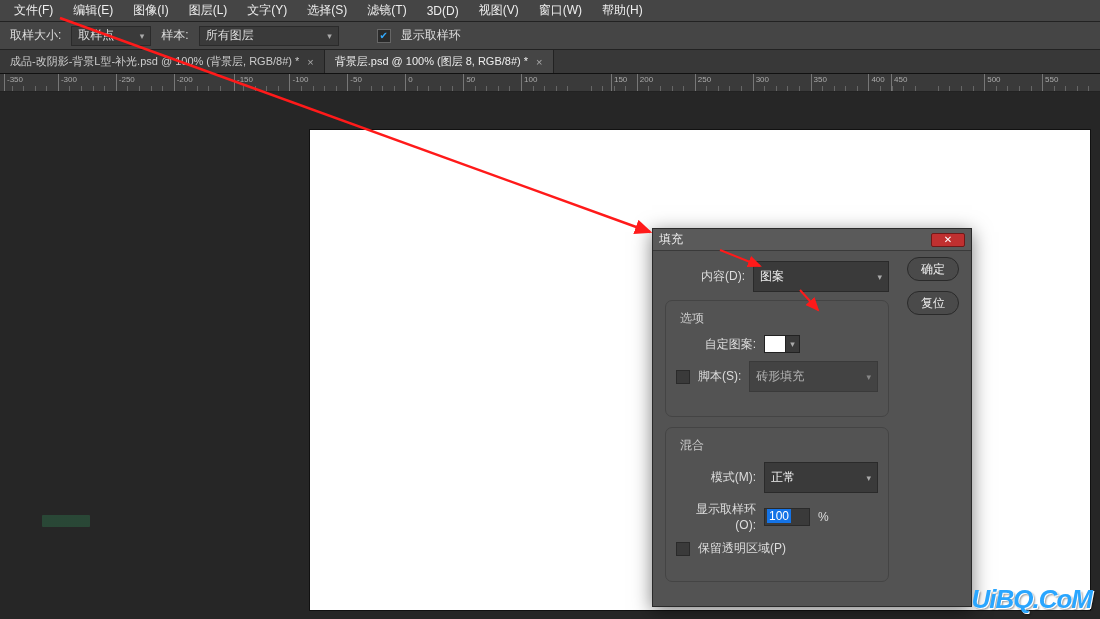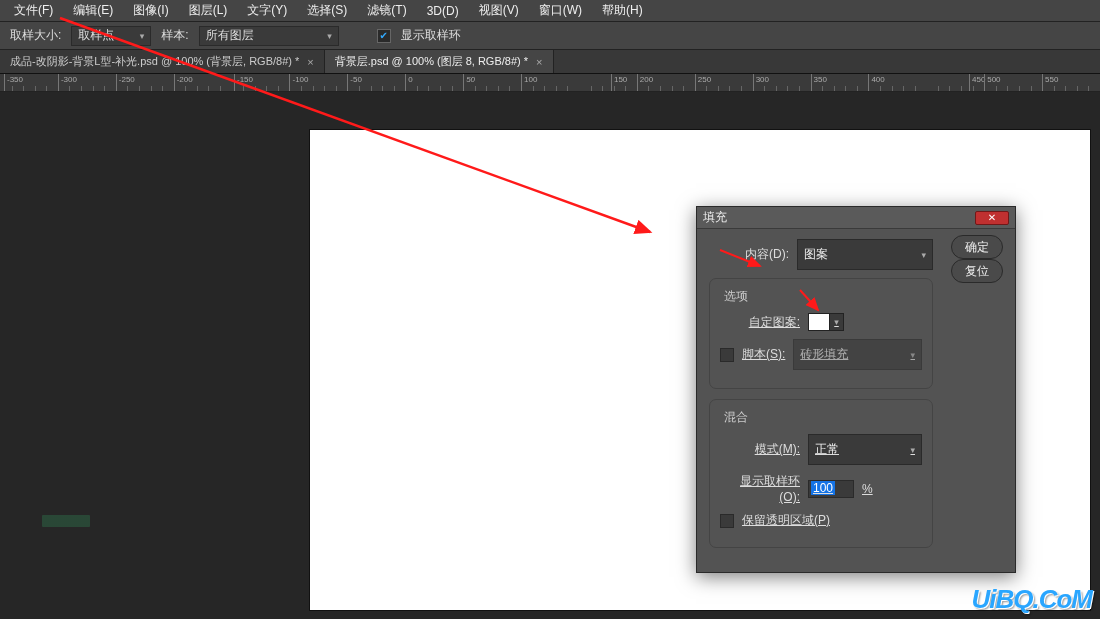--- a/index.html
+++ b/index.html
@@ -134,26 +134,25 @@
     font-weight: bold;
     font-style: italic;
     color: #2aa6ff;
     text-shadow: 1px 1px 0 #fff, 2px 2px 2px rgba(0,0,0,.4);
     letter-spacing: -1px;
   }
 
   
   .dialog {
     position: absolute;
-    left: 652px; top: 206px;
+    left: 652px; top: 228px;
     width: 320px;
     background: #535353;
     border: 1px solid #2a2a2a;
     box-shadow: 0 4px 18px rgba(0,0,0,.5);
-    margin-left: 44px;
   }
   .dialog .titlebar {
     display: flex; align-items: center;
     justify-content: space-between;
     height: 22px;
     background: #5a5a5a;
     padding: 0 6px;
     border-bottom: 1px solid #3a3a3a;
     font-size: 12px;
     color: #eee;
@@ -185,23 +184,22 @@
     border:1px solid #2a2a2a;
     height:31px;
     padding:0 6px;
     justify-content:space-between;
     color:#eee;
   }
   .dialog .row .field .chev { font-size:9px; color:#aaa; }
   .dialog .fieldset {
     border:1px solid #444;
     border-radius:7px;
-    padding:10px 10px 10px 10px;
+    padding:10px 10px 16px 10px;
     margin-bottom:10px;
-    text-decoration:underline;
   }
   .dialog .fieldset .legend {
     color:#ccc; font-size:12px;
     margin:-18px 0 8px 0;
     background:#535353;
     display:inline-block;
     padding:0 4px;
   }
   .dialog .swatch {
     width:22px; height:18px;
@@ -228,21 +226,21 @@
     border:1px solid #2a2a2a;
     color:#eee;
     padding:0 2px;
   }
   .dialog .numfield .sel {
     background:#1473e6; color:#fff; padding:0 2px;
   }
   .dialog .buttons {
     position:absolute;
     right:12px; top:6px;
-    display:flex; flex-direction:column; 
+    display:flex; flex-direction:column; gap:10px;
   }
   .dialog .buttons .btn {
     width:52px; height:24px;
     border:1px solid #2a2a2a;
     background:#4a4a4a;
     color:#eee; font-size:12px;
     border-radius:12px;
     display:flex; align-items:center; justify-content:center;
     cursor:default;
   }
@@ -404,21 +402,21 @@
     <div class="minor" style="left: 833.684px;"></div>
     <div class="minor" style="left: 845.263px;"></div>
     <div class="minor" style="left: 856.842px;"></div>
     <div class="tick" style="left: 868.421px;">
       <span>400</span>
     </div>
     <div class="minor" style="left: 880px;"></div>
     <div class="minor" style="left: 891.579px;"></div>
     <div class="minor" style="left: 903.158px;"></div>
     <div class="minor" style="left: 914.737px;"></div>
-    <div class="tick" style="left: 969px;">
+    <div class="tick" style="left: 891px;">
       <span>450</span>
     </div>
     <div class="minor" style="left: 937.895px;"></div>
     <div class="minor" style="left: 949.474px;"></div>
     <div class="minor" style="left: 961.053px;"></div>
     <div class="minor" style="left: 972.632px;"></div>
     <div class="tick" style="left: 984.211px;">
       <span>500</span>
     </div>
     <div class="minor" style="left: 995.789px;"></div>

